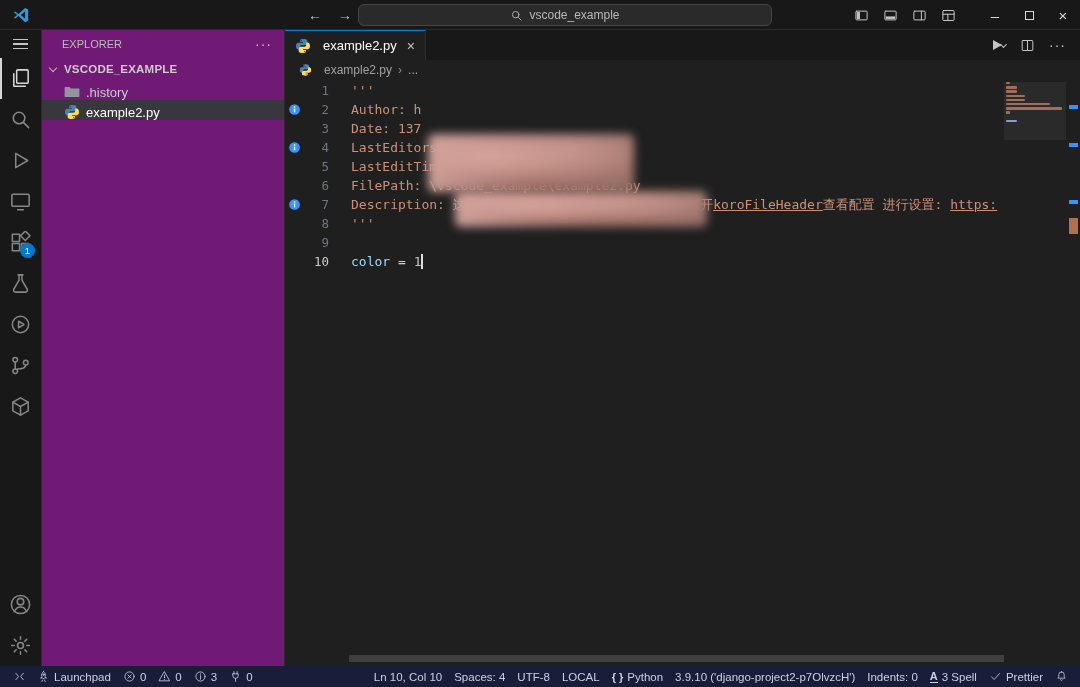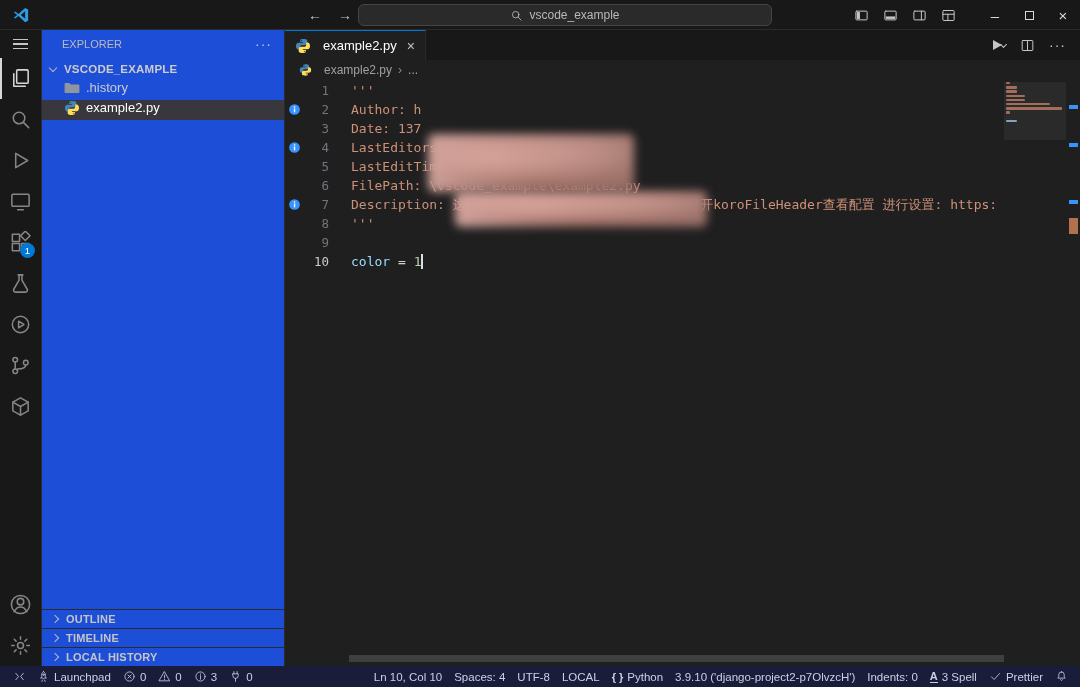--- a/index.html
+++ b/index.html
@@ -34,30 +34,30 @@
   .ab-item.active{color:#d7d7d7;border-left:2px solid #d7d7d7;}
   .ab-item svg{width:23px;height:23px;}
   .ab-badge{position:absolute;right:4px;bottom:5px;min-width:15px;height:15px;border-radius:8px;
     background:#0078d4;color:#fff;font-size:9.5px;display:flex;align-items:center;justify-content:center;
     padding:0 3px;}
   .ab-bottom{margin-top:auto;}
   .hamburger{display:inline-block;width:15px;}
   .hamburger i{display:block;height:1.5px;background:#c5c5c5;margin:3.2px 0;}
 
   
-  .sidebar{width:243px;background:#1d4ed8;border-right:1px solid #2b2b2b;display:flex;
+  .sidebar{width:243px;background:#701a75;border-right:1px solid #2b2b2b;display:flex;
     flex-direction:column;flex:0 0 auto;min-height:0;}
   .sb-header{height:28px;display:flex;align-items:center;padding:0 12px 0 20px;font-size:11px;
     color:#bbbbbb;flex:0 0 auto;}
   .sb-header .spacer{flex:1;}
   .more-dots{font-size:14px;letter-spacing:1px;color:#c5c5c5;}
   .tree{flex:1;min-height:0;font-size:13px;}
   .root-row{height:22px;display:flex;align-items:center;padding-left:4px;font-weight:700;
     font-size:11.5px;color:#cccccc;letter-spacing:.2px;}
-  .tree-row{height:20px;display:flex;align-items:flex-start;padding-left:22px;color:#cccccc;cursor:default;}
+  .tree-row{height:20px;display:flex;align-items:flex-end;padding-left:22px;color:#cccccc;cursor:default;}
   .tree-row.selected{background:#37373d;color:#ffffff;}
   .file-icon{width:16px;height:16px;margin-right:6px;display:flex;align-items:center;justify-content:center;}
   .chev{display:inline-block;width:6px;height:6px;border-right:1.4px solid #b9b9b9;
     border-bottom:1.4px solid #b9b9b9;}
   .chev.down{transform:rotate(45deg);margin:0 8px 2px 4px;}
   .chev.right{transform:rotate(-45deg);margin:0 8px 0 4px;}
   .sb-panels{margin-top:auto;flex:0 0 auto;}
   .panel-row{height:19px;border-top:1px solid #2b2b2b;display:flex;align-items:center;
     padding-left:6px;font-size:11px;font-weight:700;color:#c5c5c5;letter-spacing:.2px;}
 
@@ -78,21 +78,21 @@
 
   .code-area{flex:1;position:relative;overflow:hidden;
     font-family:"DejaVu Sans Mono",monospace;font-size:13px;}
   .code-lines{padding-top:1px;}
   .code-line{display:flex;align-items:center;height:19px;white-space:pre;}
   .gutter-info{width:18px;display:flex;justify-content:center;align-items:center;flex:0 0 auto;}
   .line-num{width:26px;text-align:right;color:#6e7681;font-size:12.5px;flex:0 0 auto;}
   .line-num.active{color:#cccccc;}
   .line-content{margin-left:22px;}
   .tok-str{color:#ce9178;}
-  .tok-link{}
+  .tok-link{text-decoration:underline;}
   .tok-var{color:#9cdcfe;}
   .tok-op{color:#d4d4d4;}
   .tok-num{color:#b5cea8;}
   .cursor{display:inline-block;width:1.5px;height:15px;background:#dddddd;vertical-align:text-bottom;}
 
   .redact{position:absolute;filter:blur(5px);border-radius:6px;z-index:5;
     background:
       radial-gradient(ellipse at 30% 40%, #d8a49b 0%, rgba(216,164,155,0) 70%),
       radial-gradient(ellipse at 70% 30%, #b98a82 0%, rgba(185,138,130,0) 75%),
       radial-gradient(ellipse at 55% 75%, #8a5c52 0%, rgba(138,92,82,0) 70%),
@@ -282,34 +282,20 @@
             <div class="tree-row selected">
               <span class="file-icon">
                 <svg width="16" height="16" viewBox="0 0 16 16">
                   <path fill="#4584b6" d="M7.9 1C4.9 1 5.1 2.4 5.1 2.4V4.1H8v.6H3.8S1 4.3 1 7.9c0 3.6 2.4 3.5 2.4 3.5h1.4V9.6S4.7 7.2 7.1 7.2h2.9s2.3.1 2.3-2.1V2.7S12.8 1 7.9 1zM6.2 2.1c.3 0 .6.3.6.6s-.3.6-.6.6-.6-.3-.6-.6.3-.6.6-.6z"></path>
                   <path fill="#ffde57" d="M8.1 15c3 0 2.8-1.4 2.8-1.4v-1.7H8v-.6h4.2S15 11.7 15 8.1c0-3.6-2.4-3.5-2.4-3.5h-1.4v1.8s.1 2.4-2.3 2.4H6s-2.3-.1-2.3 2.1v2.4S3.3 15 8.1 15zm1.7-1.1c-.3 0-.6-.3-.6-.6s.3-.6.6-.6.6.3.6.6-.3.6-.6.6z"></path>
                 </svg>
               </span>
               <span>example2.py</span>
             </div>
           </div>
-      </div>
-      <div class="sb-panels">
-        <div class="panel-row">
-          <span class="chev right"></span>
-          <span>OUTLINE</span>
-        </div>
-        <div class="panel-row">
-          <span class="chev right"></span>
-          <span>TIMELINE</span>
-        </div>
-        <div class="panel-row">
-          <span class="chev right"></span>
-          <span>LOCAL HISTORY</span>
-        </div>
       </div>
     </aside>
 
     <section class="editor">
       <div class="tabbar">
         <div class="tab">
           <span class="file-icon">
               <svg width="16" height="16" viewBox="0 0 16 16">
                 <path fill="#4584b6" d="M7.9 1C4.9 1 5.1 2.4 5.1 2.4V4.1H8v.6H3.8S1 4.3 1 7.9c0 3.6 2.4 3.5 2.4 3.5h1.4V9.6S4.7 7.2 7.1 7.2h2.9s2.3.1 2.3-2.1V2.7S12.8 1 7.9 1zM6.2 2.1c.3 0 .6.3.6.6s-.3.6-.6.6-.6-.3-.6-.6.3-.6.6-.6z"></path>
                 <path fill="#ffde57" d="M8.1 15c3 0 2.8-1.4 2.8-1.4v-1.7H8v-.6h4.2S15 11.7 15 8.1c0-3.6-2.4-3.5-2.4-3.5h-1.4v1.8s.1 2.4-2.3 2.4H6s-2.3-.1-2.3 2.1v2.4S3.3 15 8.1 15zm1.7-1.1c-.3 0-.6-.3-.6-.6s.3-.6.6-.6.6.3.6.6-.3.6-.6.6z"></path>

